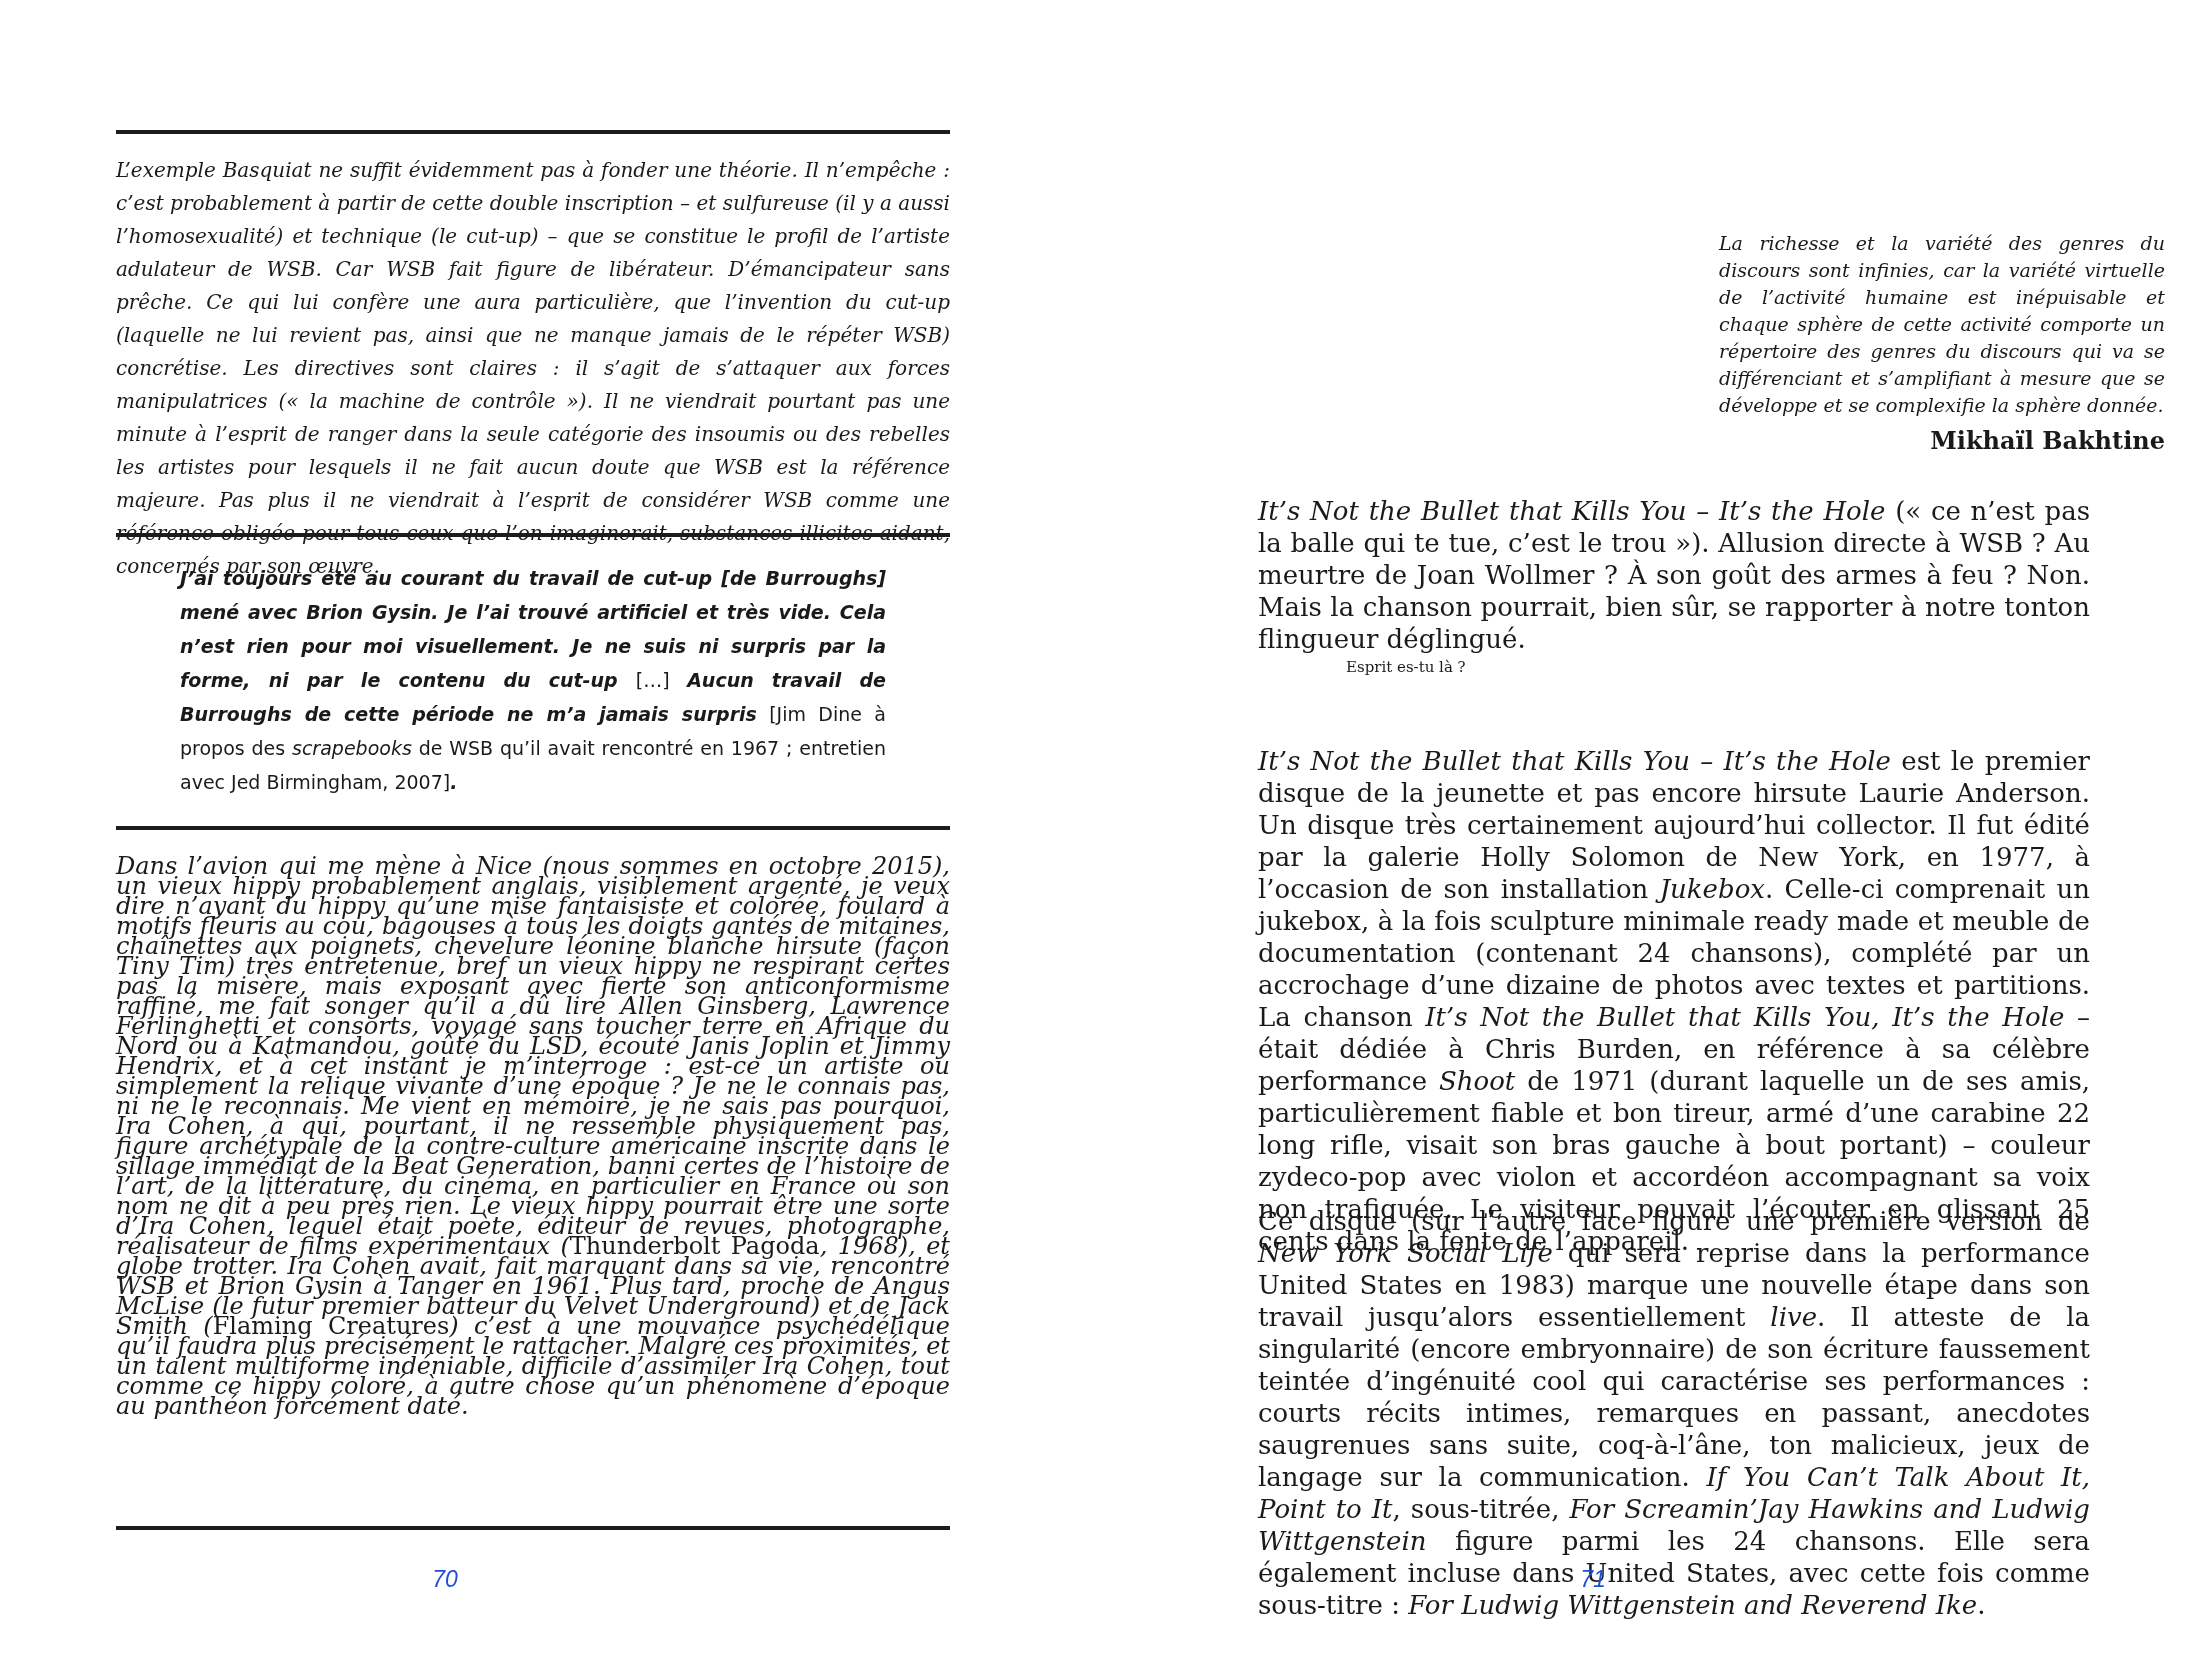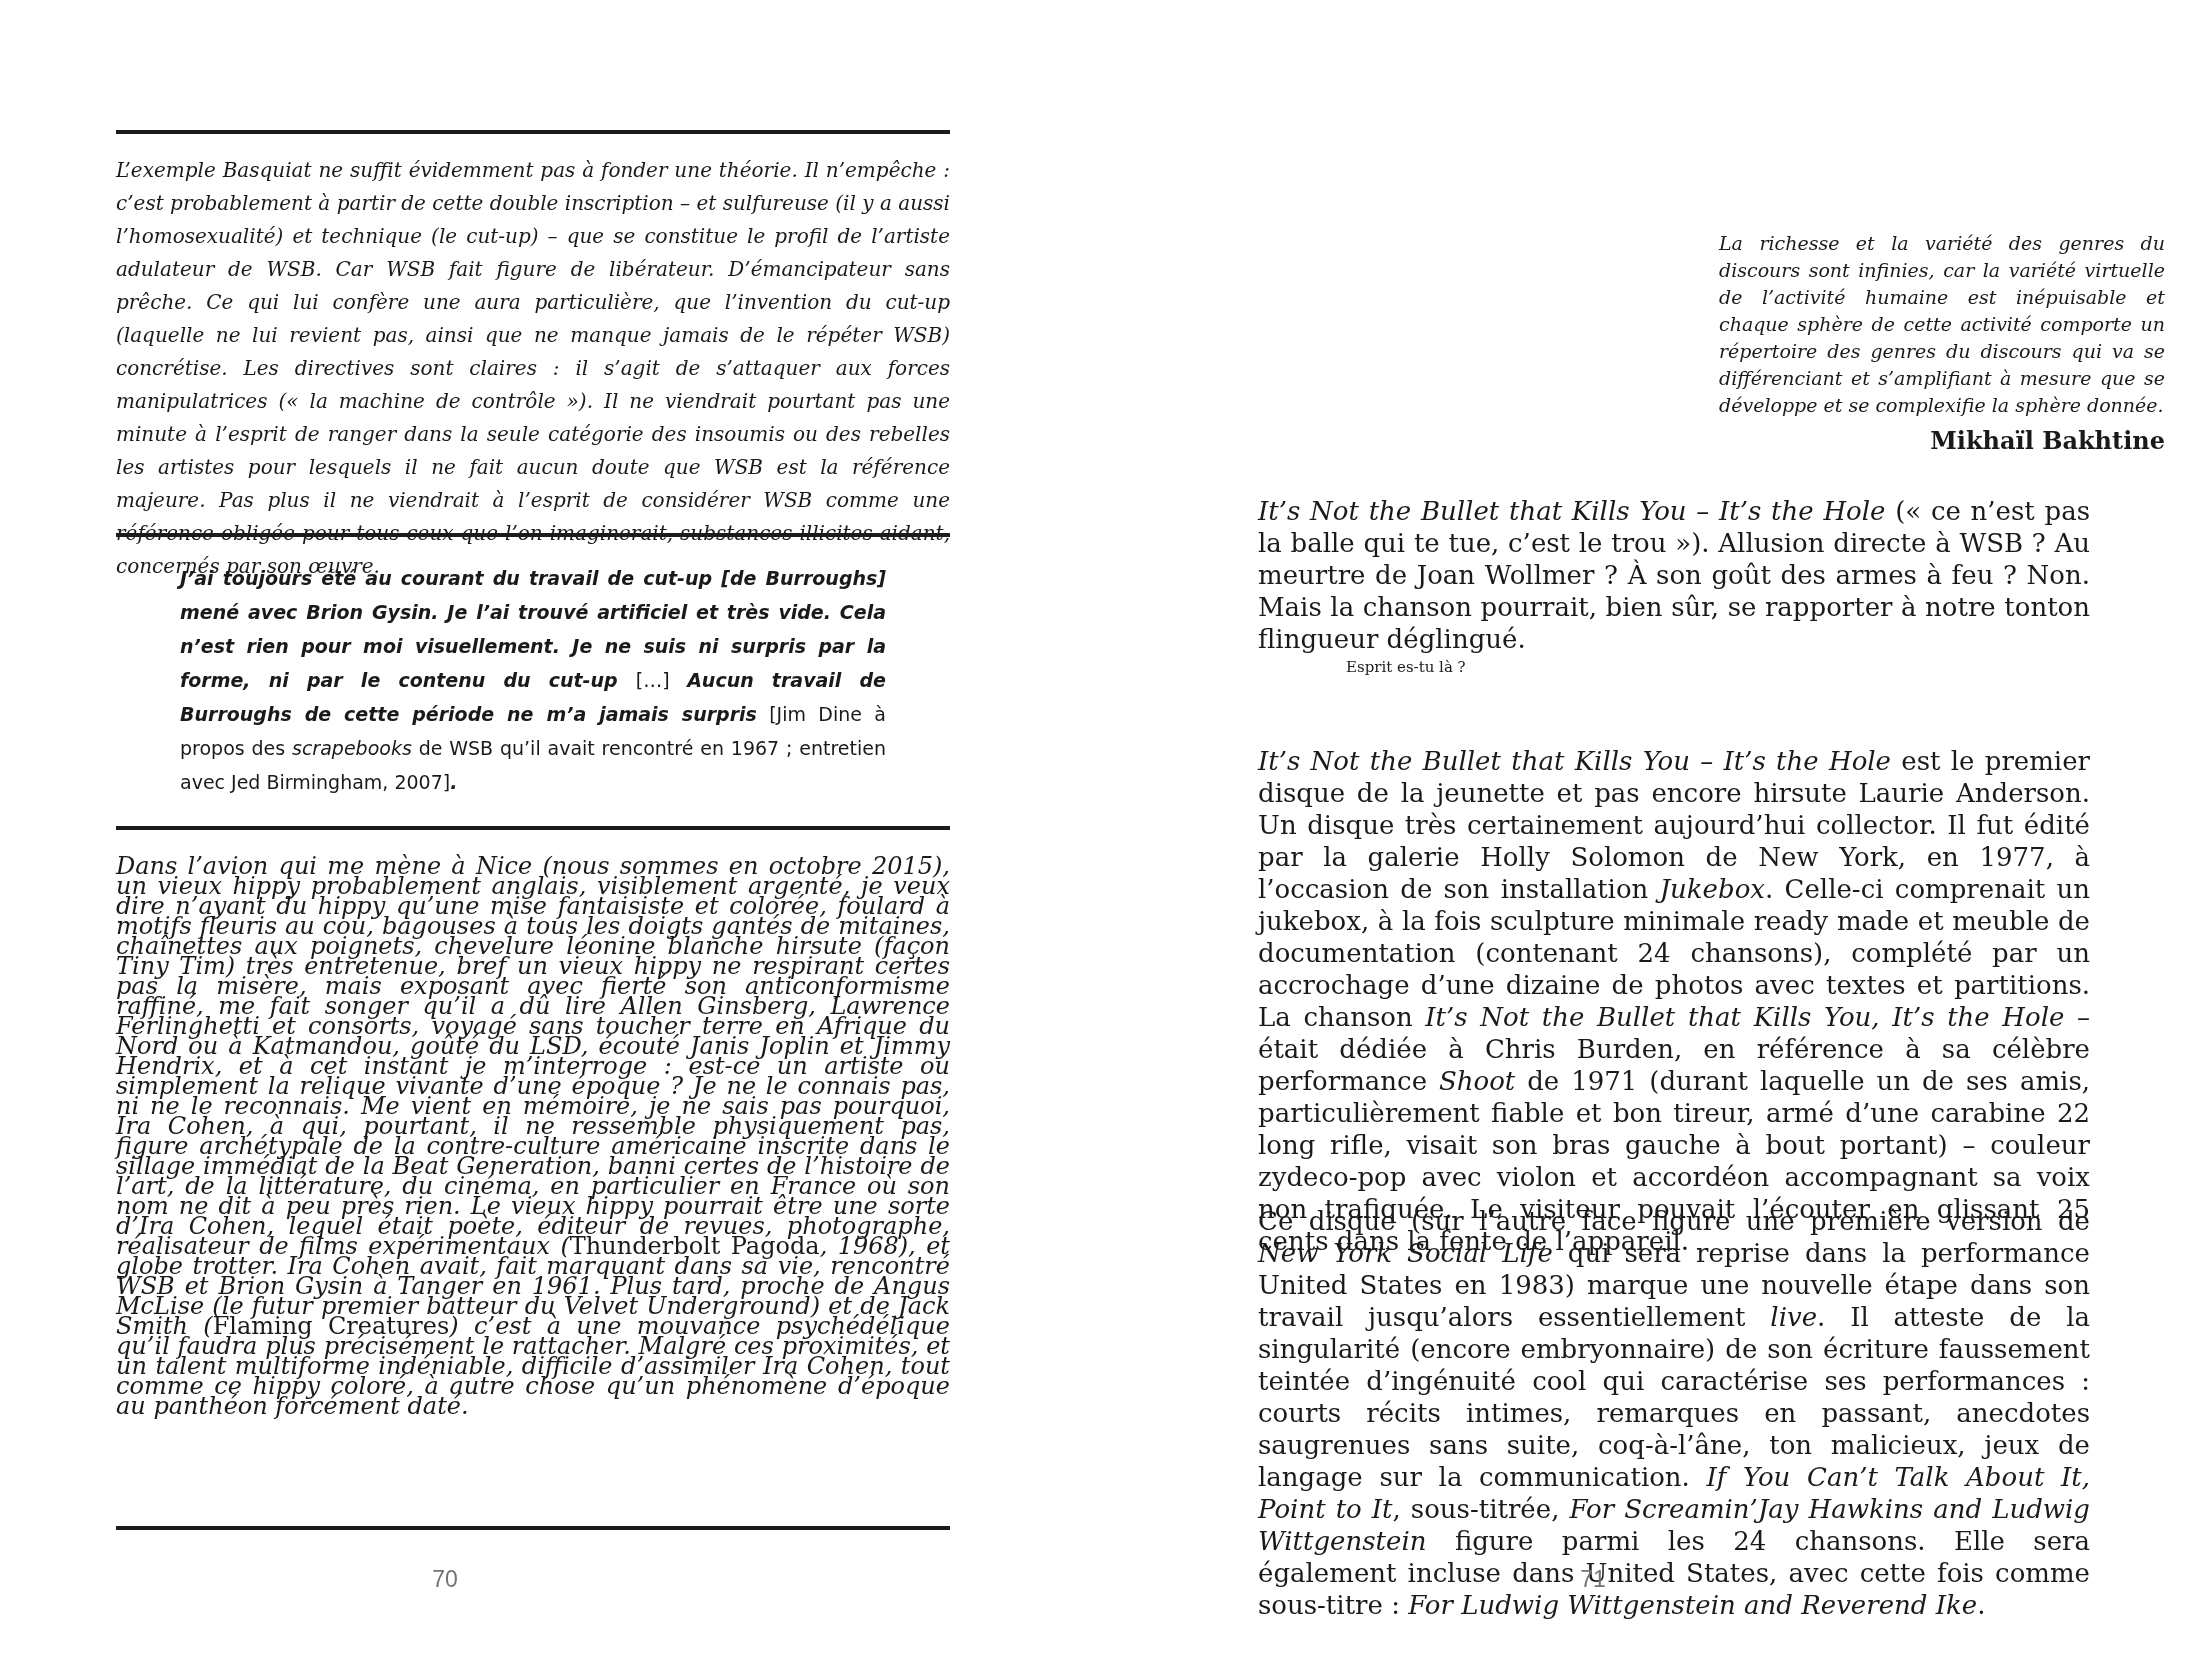--- a/index.html
+++ b/index.html
@@ -105,21 +105,22 @@
     font-family: "DejaVu Serif", serif;
     font-size: 15px;
   }
   .page-number {
     position: absolute;
     top: 1566px;
     width: 64px;
     text-align: center;
     font-family: "Liberation Sans", sans-serif;
     font-size: 23px;
-    color: #737373;
+    color: #1d4ed8;
+    font-style: italic;
   }
   #page-number-left  { left: 413px; }
   #page-number-right { left: 1561px; }
   
   .seg-it    { font-style: italic; }
   .seg-up    { font-style: normal; }
   .seg-reg   { font-weight: 400; font-style: normal; }
   .seg-regit { font-weight: 400; font-style: italic; }
 </style>
 </head>

